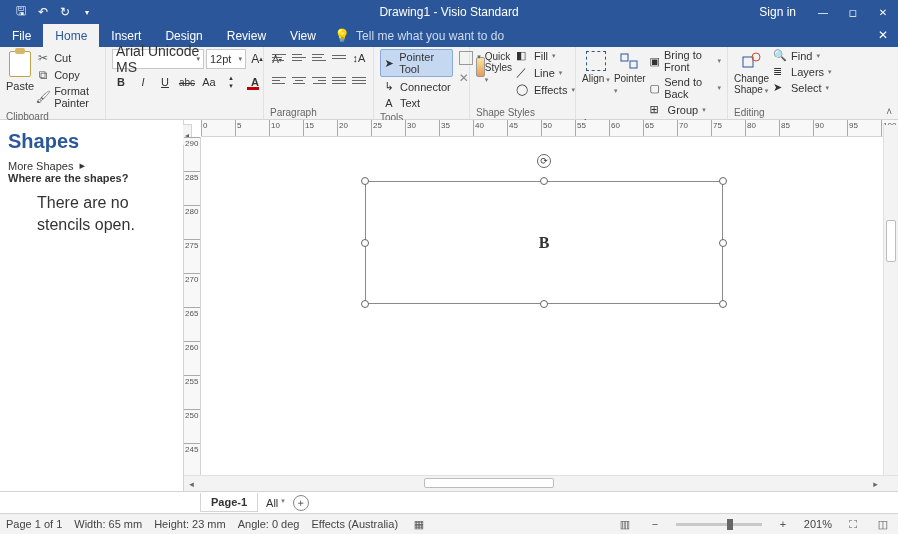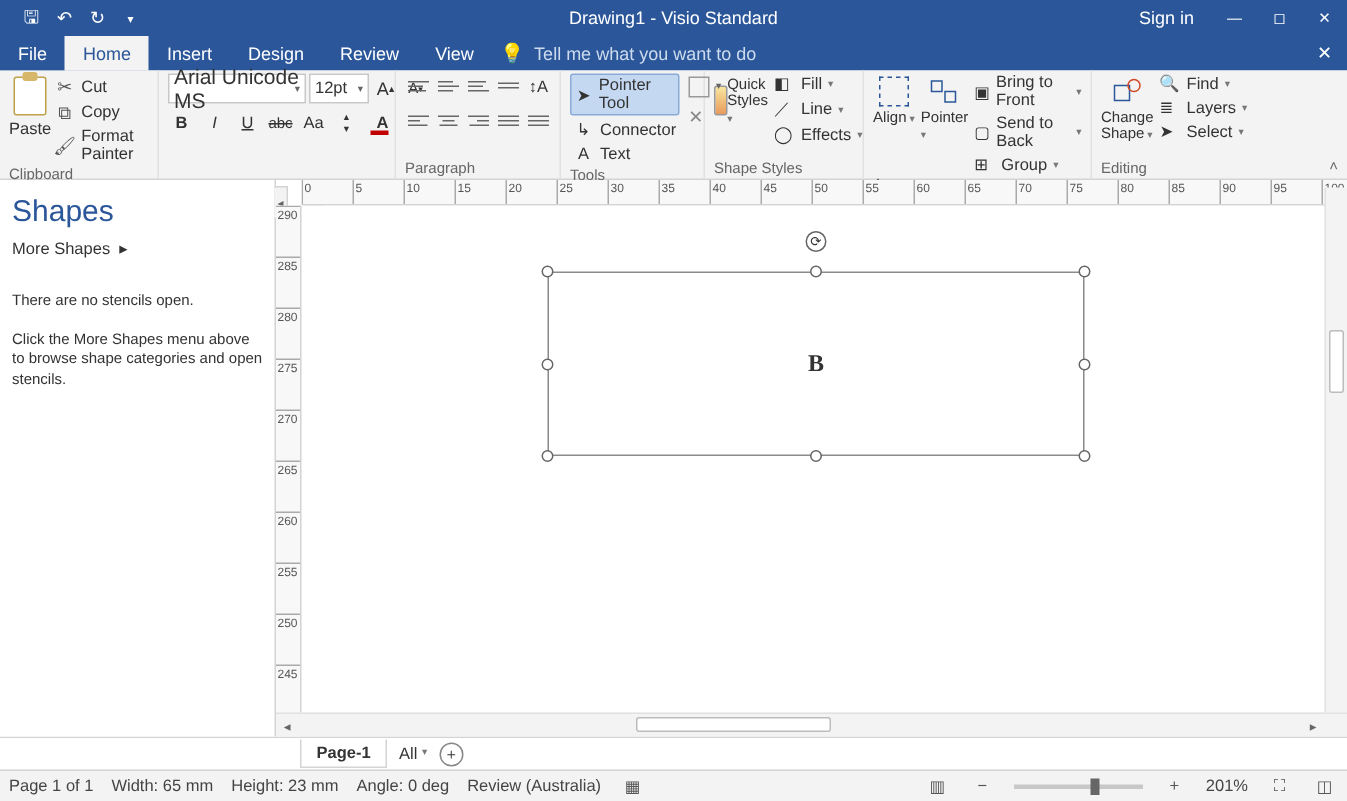--- a/index.html
+++ b/index.html
@@ -93,27 +93,27 @@
 .ed-item { display:flex; align-items:center; gap:4px; font-size:11px; cursor:pointer; }
 .ed-ic { width:14px; }
 
 .collapse-ribbon { position:absolute; right:6px; bottom:2px; font-size:10px; color:#666; cursor:pointer; }
 
 
 .main { display:flex; height: 371px; position:relative; }
 
 
 .shapes-pane { width:184px; background:#fff; border-right:1px solid #d4d4d4; padding:10px 8px 0 8px; display:flex; flex-direction:column; }
-.shapes-title { font-size:20px; color:#2b579a; font-weight:400; margin-bottom:6px; }
+.shapes-title { font-size:20px; color:#2b579a; font-weight:700; margin-bottom:6px; }
 .shapes-tabs { display:flex; gap:14px; font-size:10.5px; margin-bottom:10px; }
 .st-tab { color:#666; cursor:pointer; padding-bottom:2px; }
 .st-tab.active { color:#2b579a; border-bottom:2px solid #2b579a; font-weight:600; letter-spacing:0.3px; }
-.more-shapes { font-size:11px; color:#333; cursor:pointer; display:flex; align-items:center; gap:6px; margin-bottom:22px; }
+.more-shapes { font-size:11px; color:#333; cursor:pointer; display:flex; align-items:center; gap:6px; }
 .help-bold { font-size:11px; font-weight:700; margin-bottom:8px; }
-.help-txt { font-size:10px; color:#333; margin-bottom:12px; line-height:1.35; }
+.help-txt { font-size:16px; color:#333; margin-bottom:12px; line-height:1.35;margin-left:29px; }
 
 
 .canvas-col { flex:1; position:relative; display:flex; flex-direction:column; }
 .pane-collapse { position:absolute; left:-1px; top:4px; width:9px; height:22px; background:#f3f3f3; border:1px solid #d4d4d4; border-left:none; cursor:pointer; display:flex; align-items:center; justify-content:center; font-size:8px; color:#666; }
 
 .ruler-h { height:17px; background:#f8f8f8; border-bottom:1px solid #d4d4d4; position:relative; overflow:hidden; margin-left:17px; }
 .ruler-h .ticks { position:absolute; left:0; top:0; height:100%; display:flex; }
 .ruler-h .tick { width:34px; position:relative; border-left:1px solid #aaa; font-size:8px; color:#555; }
 .ruler-h .tick span { position:absolute; left:1px; top:1px; }
 
@@ -413,22 +413,22 @@
 </div>
 
 <div class="main">
 
   <div class="shapes-pane">
     <div class="shapes-title">Shapes</div>
     <div class="more-shapes">
         <span>More Shapes</span>
         <span>▸</span>
       </div>
+    <div class="help-bold">Where are the shapes?</div>
     <div class="help-txt">There are no stencils open.</div>
-    <div class="help-txt">Click the More Shapes menu above to browse shape categories and open stencils.</div>
   </div>
 
   <div class="canvas-col">
     <div class="pane-collapse">◂</div>
 
     <div class="ruler-h">
       <div class="ticks" id="ruler-h-ticks">
           <div class="tick">
             <span>0</span>
           </div>
@@ -570,21 +570,21 @@
       <span>All</span>
     </div>
   <div class="padd">＋</div>
 </div>
 
 <div class="status-bar">
   <div class="sseg">Page 1 of 1</div>
   <div class="sseg">Width: 65 mm</div>
   <div class="sseg">Height: 23 mm</div>
   <div class="sseg">Angle: 0 deg</div>
-  <div class="sseg">Review (Australia)</div>
+  <div class="sseg">Effects (Australia)</div>
   <div class="sicon">▦</div>
   <div class="spacer"></div>
   <div class="sicon">▥</div>
   <div class="sicon">−</div>
   <div class="zoom-track">
       <div class="knob"></div>
     </div>
   <div class="sicon">+</div>
   <div class="sseg">201%</div>
   <div class="sicon">⛶</div>

